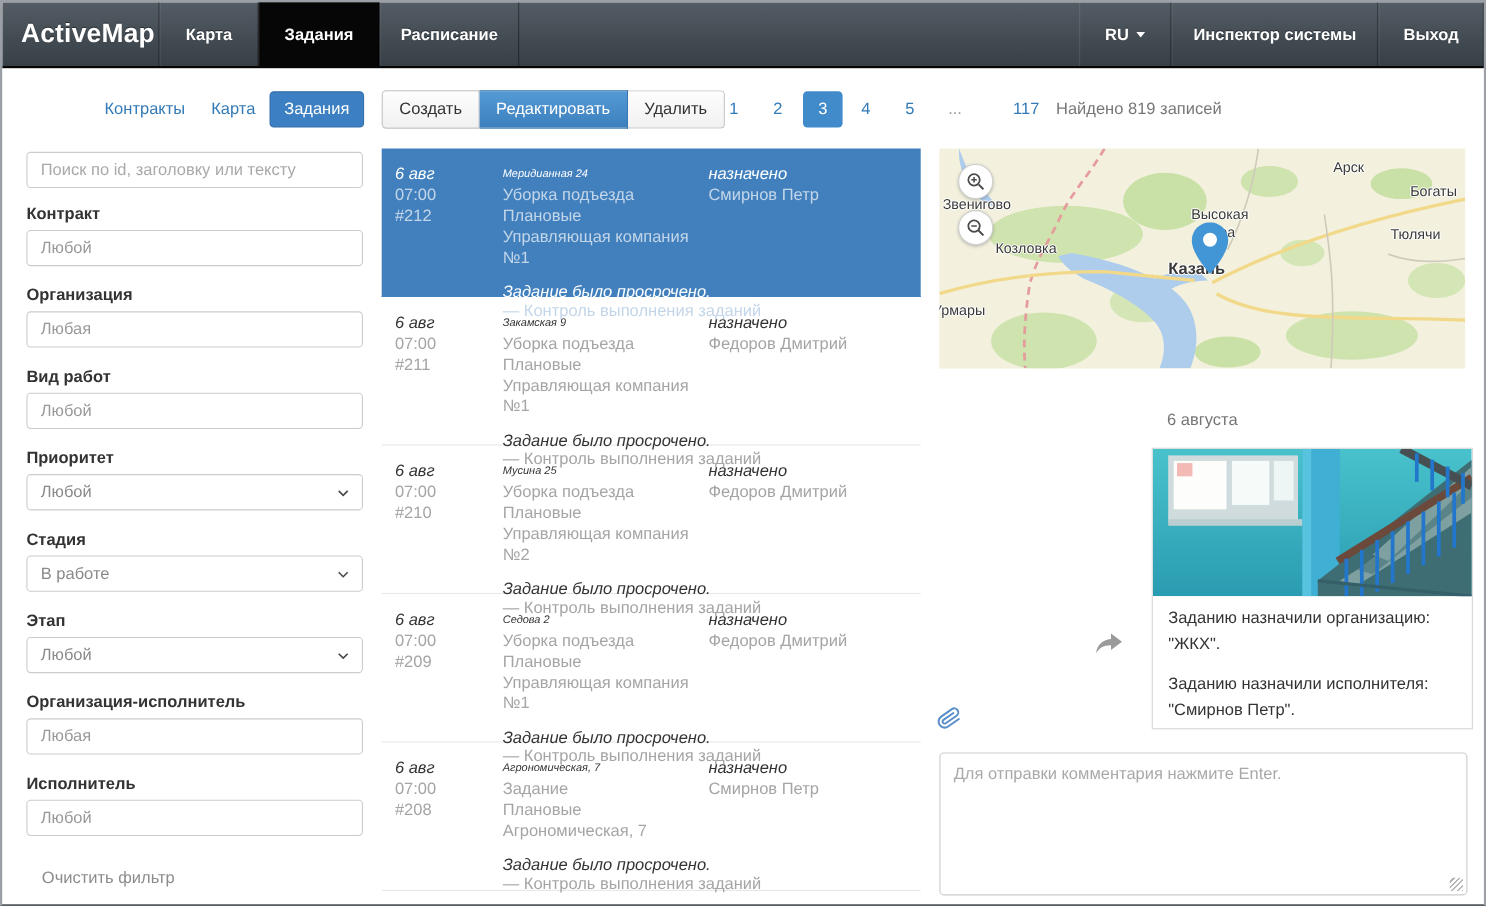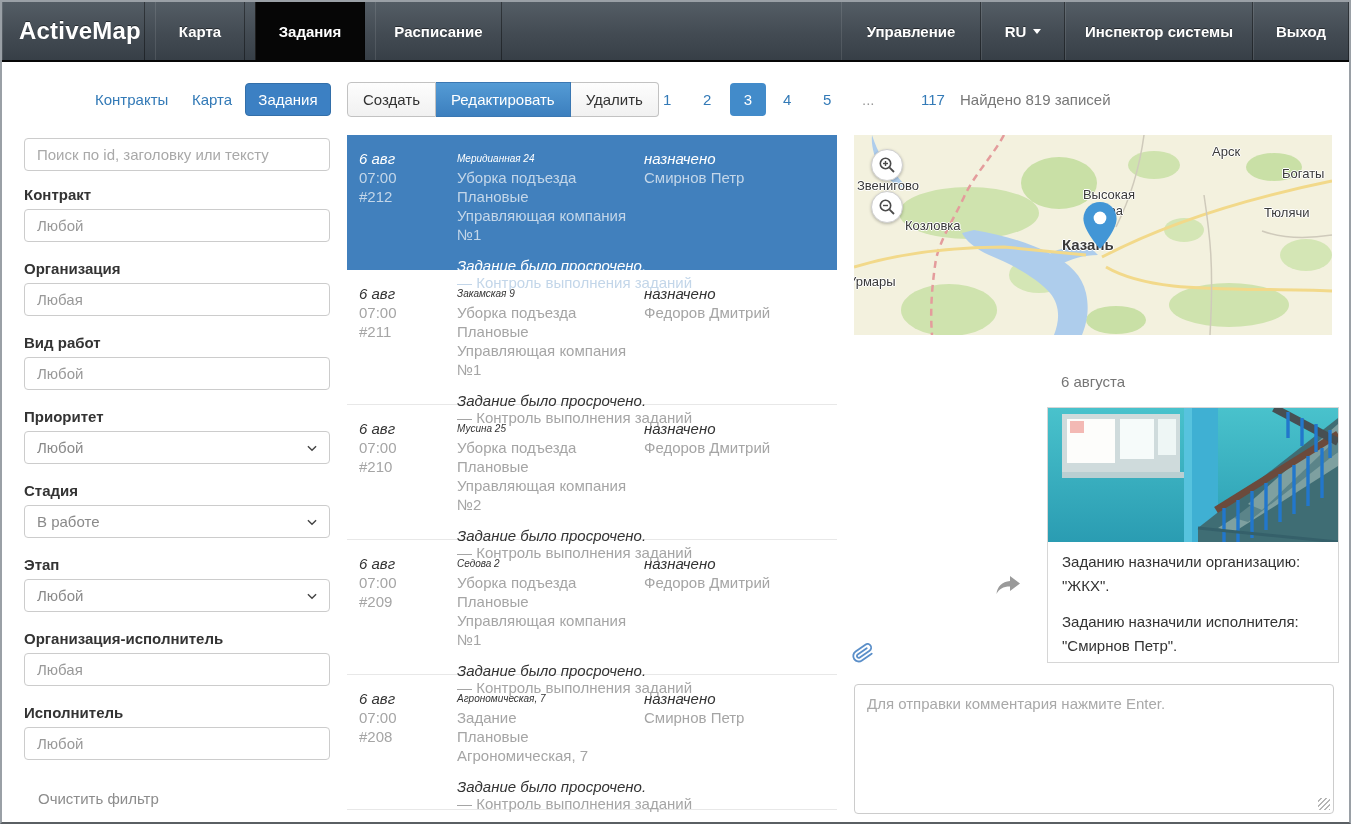--- a/index.html
+++ b/index.html
@@ -3,21 +3,21 @@
 <meta charset="utf-8">
 <style>
   * { box-sizing: border-box; margin: 0; padding: 0; }
   html,body { width:1351px; height:824px; }
   body { font-family:"Liberation Sans", sans-serif; font-size:15px; color:#333; background:#e9e9e9; }
   #page { position:relative; width:1351px; height:824px; background:#fff; border:2px solid #9aa0a6; border-bottom-color:#5a5f63; overflow:hidden; }
 
   
   .navbar { position:absolute; top:0; left:0; right:0; height:60px; display:flex;
             background:linear-gradient(180deg,#545d65 0%,#434b53 55%,#373f47 100%);
-            border-bottom:2px solid #060606;gap:10px; }
+            border-bottom:2px solid #060606; }
   .nav-cell { height:100%; display:flex; align-items:center; justify-content:center;
               color:#fff; font-weight:bold; text-shadow:0 -1px 0 rgba(0,0,0,.45);
               border-left:1px solid rgba(255,255,255,.10); border-right:1px solid rgba(0,0,0,.40); cursor:pointer; }
   .brand { width:143px; font-size:24px; letter-spacing:.2px; justify-content:flex-start; padding-left:16px; cursor:default; }
   .tab-karta { width:90px; } .tab-zadaniya { width:110px; background:#060606; } .tab-raspisanie { width:127px; }
   .nav-right { margin-left:auto; display:flex; height:100%; }
   .cell-upravlenie { width:140px; } .cell-ru { width:84px; } .cell-inspektor { width:188px; } .cell-vyhod { width:96px; }
   .caret-down { display:inline-block; width:0; height:0; margin-left:7px;
                 border-left:4px solid transparent; border-right:4px solid transparent; border-top:5px solid #fff; }
 
@@ -89,21 +89,20 @@
 <body>
 
 <div id="page">
 
   <div class="navbar">
     <div class="nav-cell brand">ActiveMap</div>
     <div class="nav-cell tab-karta">Карта</div>
     <div class="nav-cell tab-zadaniya">Задания</div>
     <div class="nav-cell tab-raspisanie">Расписание</div>
     <div class="nav-right">
-      <div class="nav-cell cell-upravlenie">Управление</div>
       <div class="nav-cell cell-ru">
         <span>RU</span>
         <span class="caret-down"></span>
       </div>
       <div class="nav-cell cell-inspektor">Инспектор системы</div>
       <div class="nav-cell cell-vyhod">Выход</div>
     </div>
   </div>
 
   <span class="sublink" style="left:93px; top:89px;">Контракты</span>

